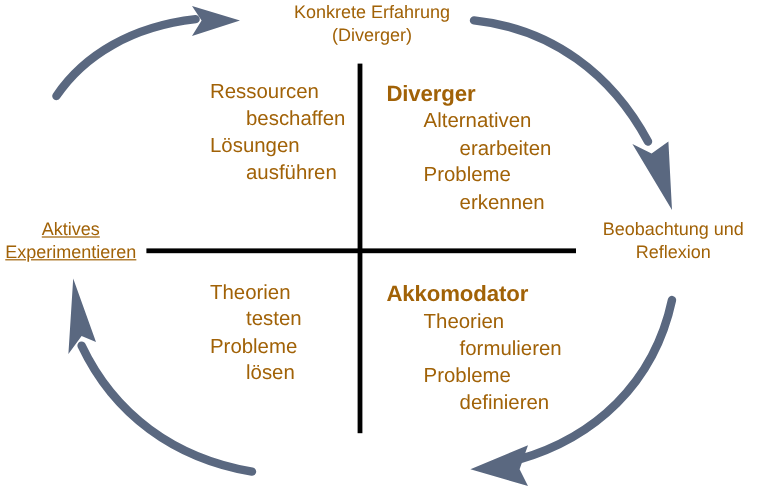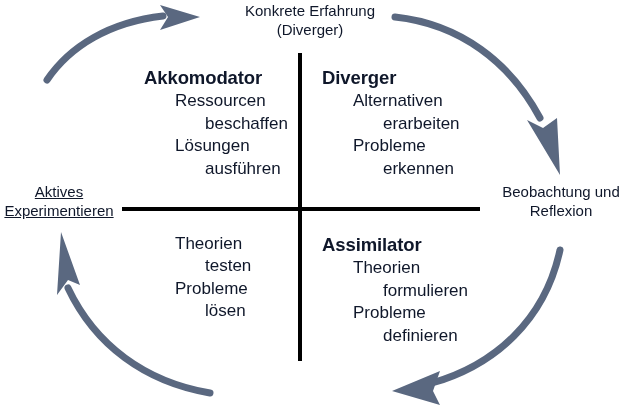--- a/index.html
+++ b/index.html
@@ -8,21 +8,21 @@
     padding: 0;
     background: #ffffff;
   }
   #stage {
     position: relative;
     width: 640px;
     height: 416px;
     background: #ffffff;
     overflow: hidden;
     font-family: "Liberation Sans", sans-serif;
-    color: #0f172a;
+    color: #a16207;
   }
 
   
   #cycle-arrows {
     position: absolute;
     left: 0;
     top: 0;
     width: 640px;
     height: 416px;
   }
@@ -124,21 +124,20 @@
     <div>Reflexion</div>
   </div>
 
 
   <div class="stage-label label-left">
     <div>Aktives</div>
     <div>Experimentieren</div>
   </div>
 
   <div class="quadrant quad-tl">
-    <div class="q-title">Akkomodator</div>
     <div class="q-line">Ressourcen</div>
     <div class="q-line q-indent">beschaffen</div>
     <div class="q-line">Lösungen</div>
     <div class="q-line q-indent">ausführen</div>
   </div>
 
   <div class="quadrant quad-tr">
     <div class="q-title">Diverger</div>
     <div class="q-line">Alternativen</div>
     <div class="q-line q-indent">erarbeiten</div>
@@ -147,20 +146,20 @@
   </div>
 
   <div class="quadrant quad-bl">
     <div class="q-line">Theorien</div>
     <div class="q-line q-indent">testen</div>
     <div class="q-line">Probleme</div>
     <div class="q-line q-indent">lösen</div>
   </div>
 
   <div class="quadrant quad-br">
-    <div class="q-title">Assimilator</div>
+    <div class="q-title">Akkomodator</div>
     <div class="q-line">Theorien</div>
     <div class="q-line q-indent">formulieren</div>
     <div class="q-line">Probleme</div>
     <div class="q-line q-indent">definieren</div>
   </div>
 
 </div>
 
 </body></html>

